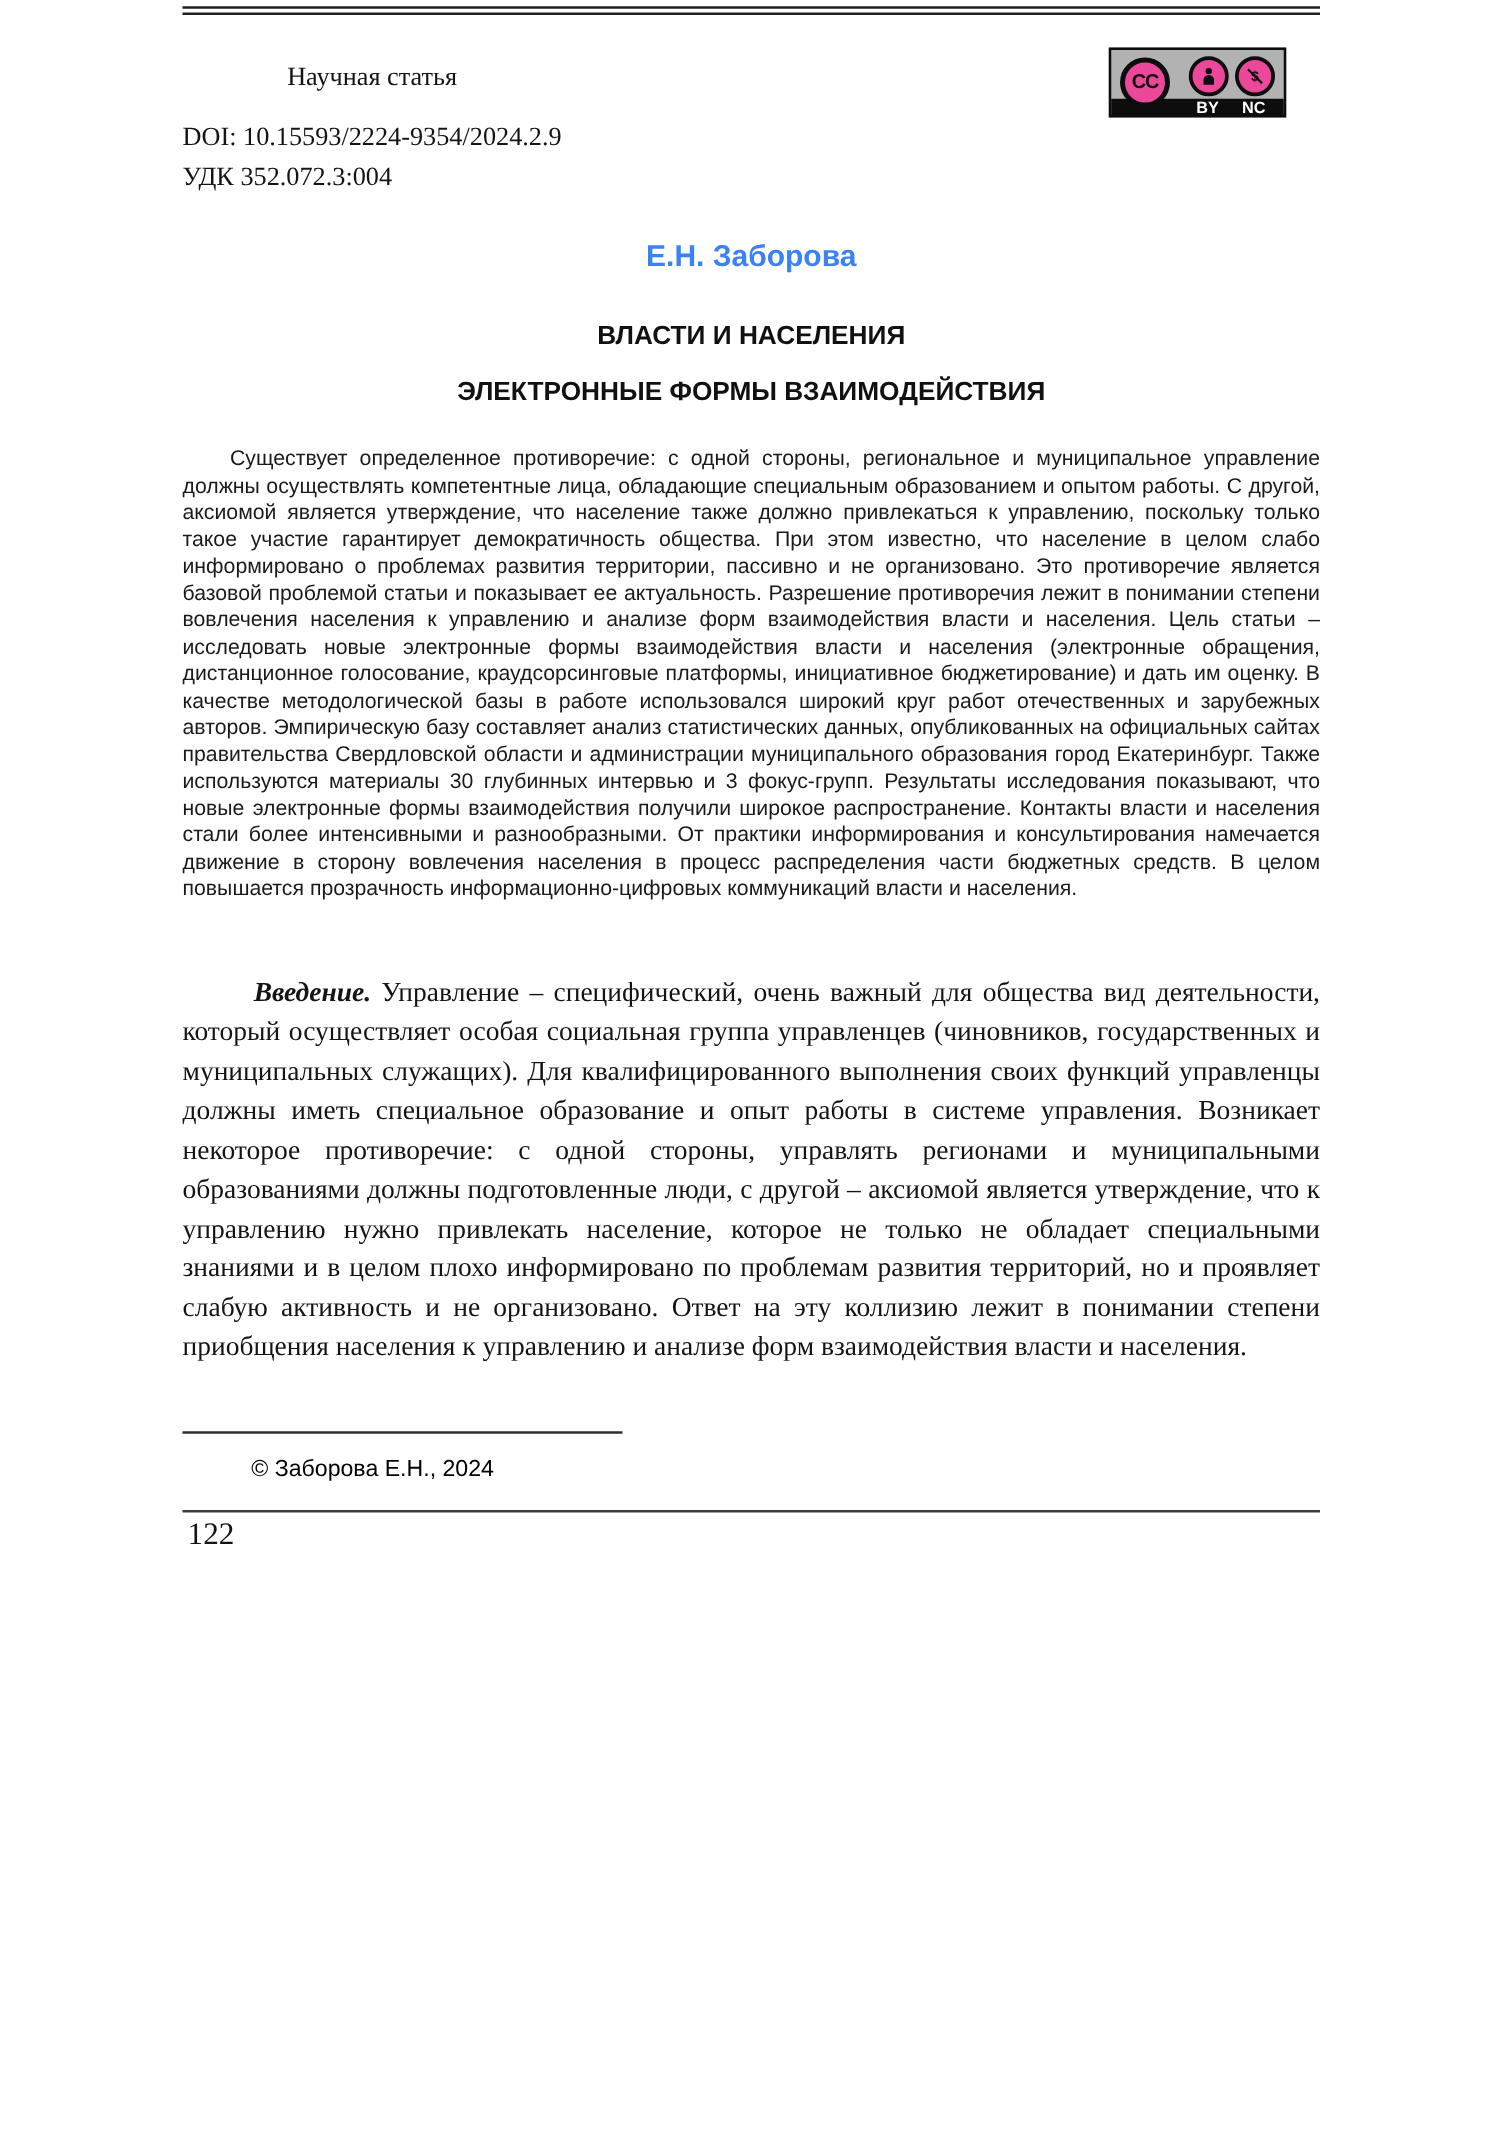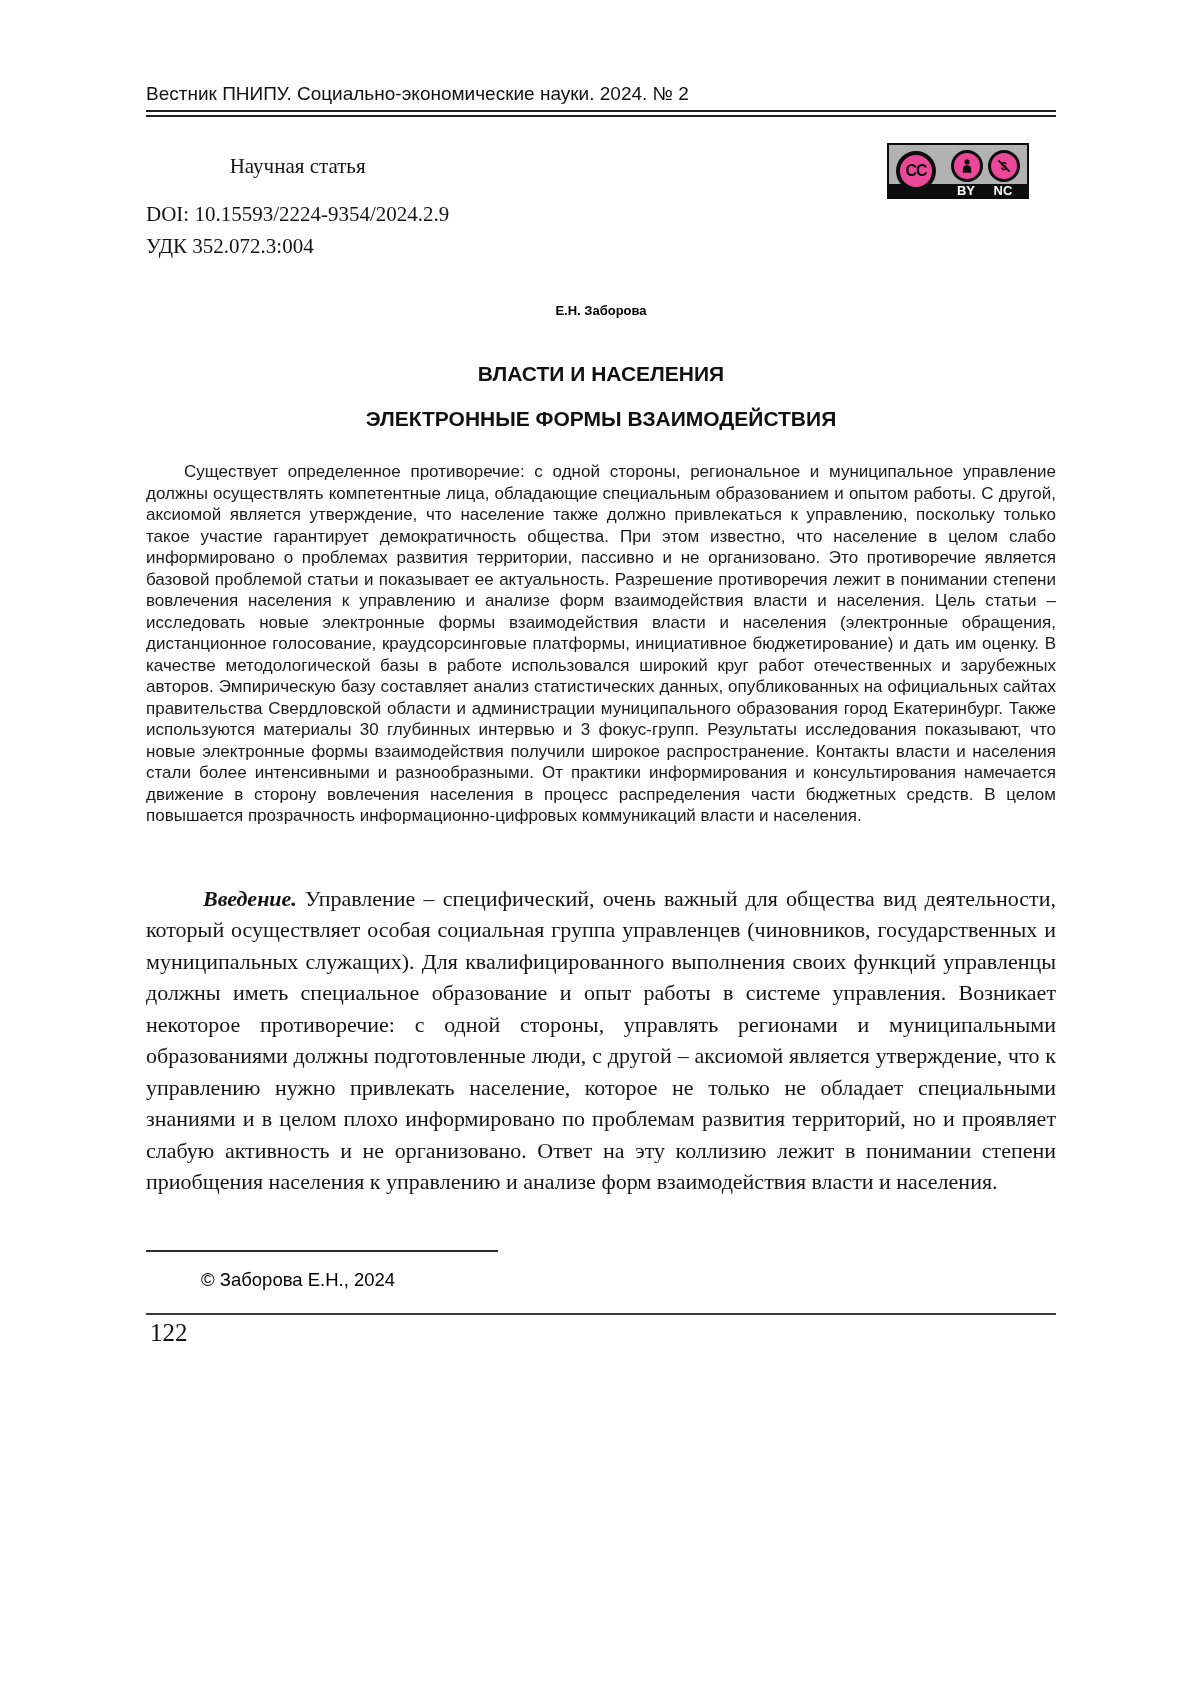--- a/index.html
+++ b/index.html
@@ -100,23 +100,23 @@
     color: #ffffff;
   }
   .cc-by-label { left: 61px; }
   .cc-nc-label { left: 98px; }
   
   .author {
     margin-top: 40px;
     text-align: center;
     font-family: "Liberation Sans", "DejaVu Sans", sans-serif;
     font-weight: bold;
-    font-size: 13px;
+    font-size: 24px;
     line-height: 24px;
-    color: #000000;
+    color: #3b82f6;
   }
   .title {
     margin-top: 28px;
     text-align: center;
     font-family: "Liberation Sans", "DejaVu Sans", sans-serif;
     font-weight: bold;
     font-size: 21px;
     line-height: 45px;
     color: #111;
   }
@@ -174,21 +174,20 @@
     color: #141414;
   }
   svg { display: block; }
 </style>
 </head>
 <body>
 
 <div class="page">
   <div class="content">
 
-    <div class="journal-head">Вестник ПНИПУ. Социально-экономические науки. 2024. № 2</div>
     <div class="double-rule"></div>
 
     <div class="meta-row">
       <div class="meta-left">
         <div class="meta-type">Научная статья</div>
         <div class="meta-doi">DOI: 10.15593/2224-9354/2024.2.9</div>
         <div class="meta-udc">УДК 352.072.3:004</div>
       </div>
 
       <div class="cc-badge">

